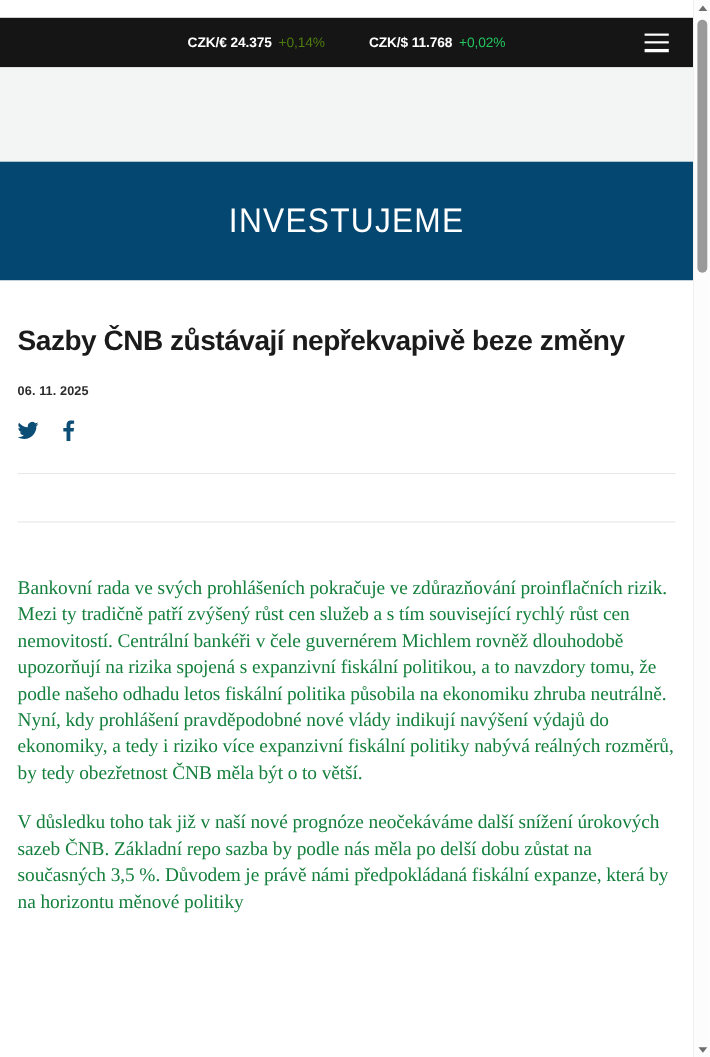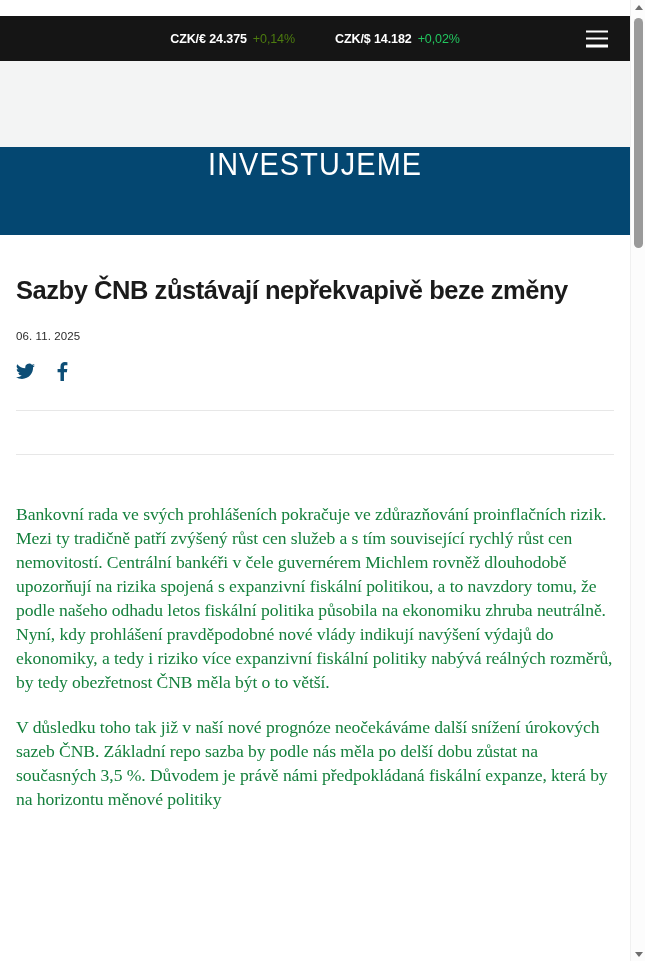--- a/index.html
+++ b/index.html
@@ -84,23 +84,24 @@
   }
 
   
   #ad-slot {
     height: 86px;
     background: #f3f4f4;
   }
 
   
   #brand-header {
-    height: 88px;
+    height: 108px;
     background: #044771;
     display: flex;
+    align-items: center;
     justify-content: center;
   }
   #brand-logo {
     color: #ffffff;
     font-size: 31px;
     font-weight: 400;
     letter-spacing: 1.2px;
     font-family: "Liberation Sans", sans-serif;
     transform: scaleX(0.93);
     font-stretch: condensed;
@@ -119,21 +120,21 @@
     line-height: 1.18;
     font-weight: 700;
     color: #1b1b1b;
     letter-spacing: -0.45px;
   }
 
   #article-date {
     margin-top: 25px;
     font-size: 11.5px;
     color: #2b2b2b;
-    font-weight: 400;
+    font-weight: 700;
     letter-spacing: 0.1px;
   }
 
   #share-row {
     margin-top: 18px;
     display: flex;
     align-items: center;
     gap: 22px;
     height: 22px;
   }
@@ -244,21 +245,21 @@
   <div id="page">
 
     <div id="ticker-bar">
 
       <div class="ticker-group">
         <span class="ticker-pair">CZK/€ 24.375</span>
         <span class="ticker-change" style="color:#4d7c0f">+0,14%</span>
       </div>
 
       <div class="ticker-group">
-        <span class="ticker-pair">CZK/$ 14.182</span>
+        <span class="ticker-pair">CZK/$ 11.768</span>
         <span class="ticker-change" style="color:#22c55e">+0,02%</span>
       </div>
 
       <button id="hamburger-button">
         <span></span>
         <span></span>
         <span></span>
       </button>
     </div>
 

